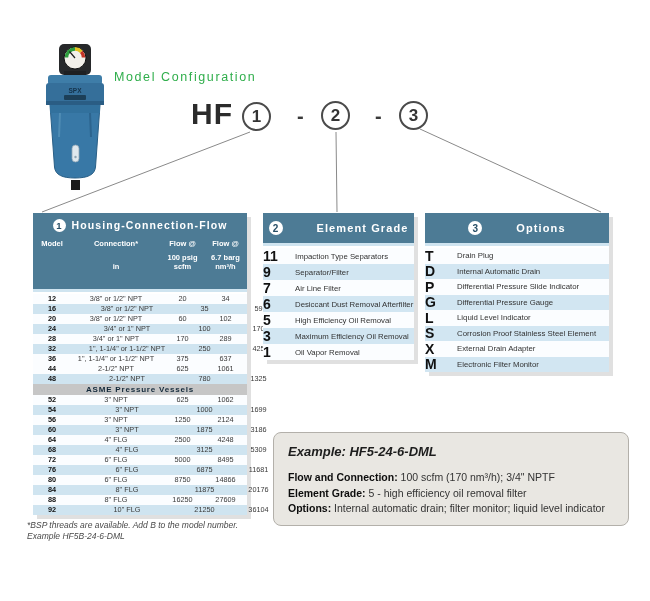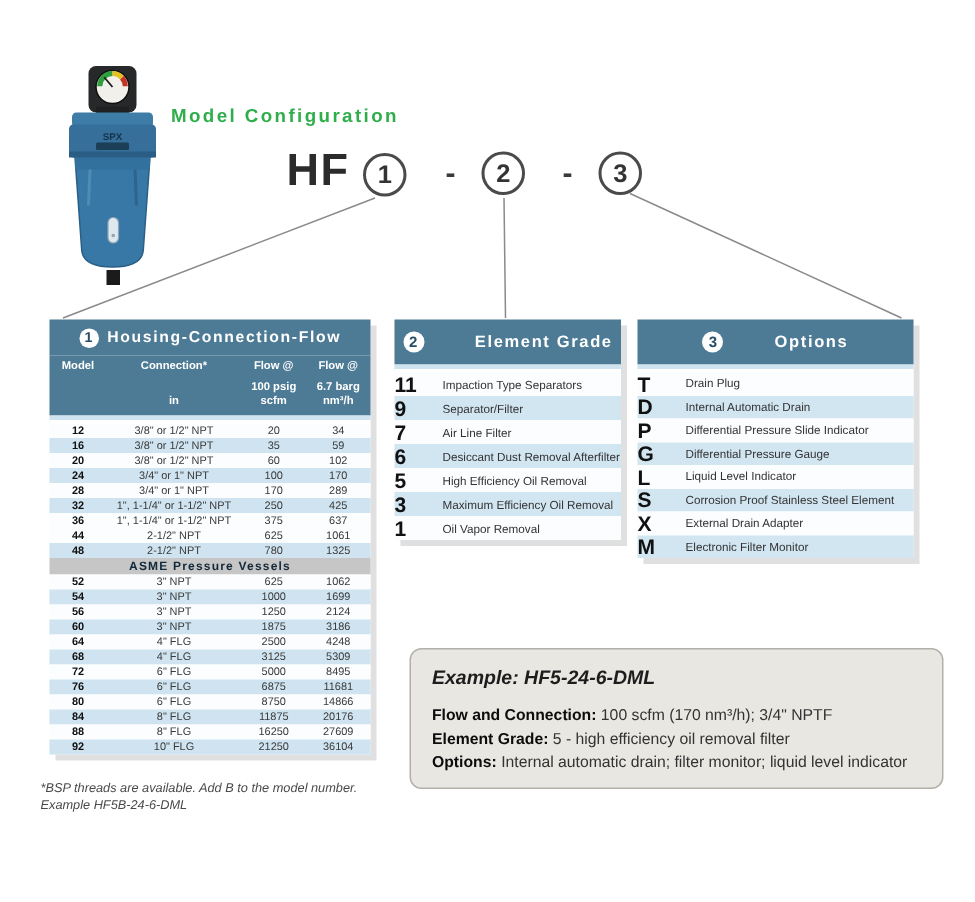--- a/index.html
+++ b/index.html
@@ -4,21 +4,21 @@
 <style>
   * { margin:0; padding:0; box-sizing:border-box; }
   html,body { background:#fff; }
   body { font-family:"Liberation Sans", sans-serif; }
   #canvas { position:relative; width:650px; height:601px; background:#ffffff; overflow:hidden; }
 
   
   #filter-art { position:absolute; left:34px; top:42px; width:82px; height:152px; }
 
   
-  .page-title { position:absolute; left:114px; top:70px; font-size:12.5px; font-weight:bold;
+  .page-title { position:absolute; left:114px; top:70px; font-size:12.5px; font-weight:normal;
     letter-spacing:1.6px; color:#2fae4b; }
 
   
   .model-prefix { position:absolute; left:191px; top:97px; font-size:30px; font-weight:bold;
     color:#2b2b2b; letter-spacing:1px;text-align:right; }
   .digit-circle { position:absolute; width:29px; height:29px; border:2px solid #4a4a4a;
     border-radius:50%; background:#fff; font-size:17px; font-weight:bold; color:#333;
     display:flex; align-items:center; justify-content:center; }
   #circle-1 { left:242px; top:102px; }
   #circle-2 { left:321px; top:101px; }
@@ -37,26 +37,26 @@
   .num-badge { background:#fff; color:#274e66; border-radius:50%; font-weight:bold;
     display:flex; align-items:center; justify-content:center; }
   .strip { height:5px; background:#cfe4f0; border-bottom:2px solid #fff; }
 
   
   #housing-table { left:33px; top:213px; width:214px; }
   #housing-table .tbl-titlebar { height:24px; }
   #housing-table .tbl-title { font-size:10.5px; }
   #housing-table .num-badge { width:13px; height:13px; font-size:9.5px; }
   .t1-colhead { background:#4d7b95; color:#fff; display:grid;
-    grid-template-columns:38px 90px 43px 43px; padding:2px 0 6px 0; }
+    grid-template-columns:38px 90px 43px 43px; padding:2px 0 18px 0; }
   .t1-colhead .hc { text-align:center; font-size:7.5px; font-weight:bold; line-height:9px; }
   .t1-colhead .sub { margin-top:5px; }
   .t1-row { display:grid; grid-template-columns:38px 90px 43px 43px; height:10px;
     line-height:10px; font-size:7.3px; color:#3a3a3a; background:#fbfdff; }
-  .t1-row.alt { background:#cfe4f0; }
+  .t1-row.alt { background:#cfe4f0;gap:11px; }
   .t1-row .c { text-align:center; overflow:hidden; white-space:nowrap; }
   .t1-row .model { font-weight:bold; color:#101010; }
   .section-band { height:11px; line-height:11px; background:#c6c6c6; text-align:center;
     font-size:8px; font-weight:bold; letter-spacing:0.8px; color:#13293a; }
 
   
   #element-table { left:263px; top:213px; width:151px; }
   #options-table { left:425px; top:213px; width:184px; }
   #element-table .tbl-titlebar, #options-table .tbl-titlebar { height:30px; }
   #element-table .tbl-title, #options-table .tbl-title { font-size:11px;margin-left:28px; }

